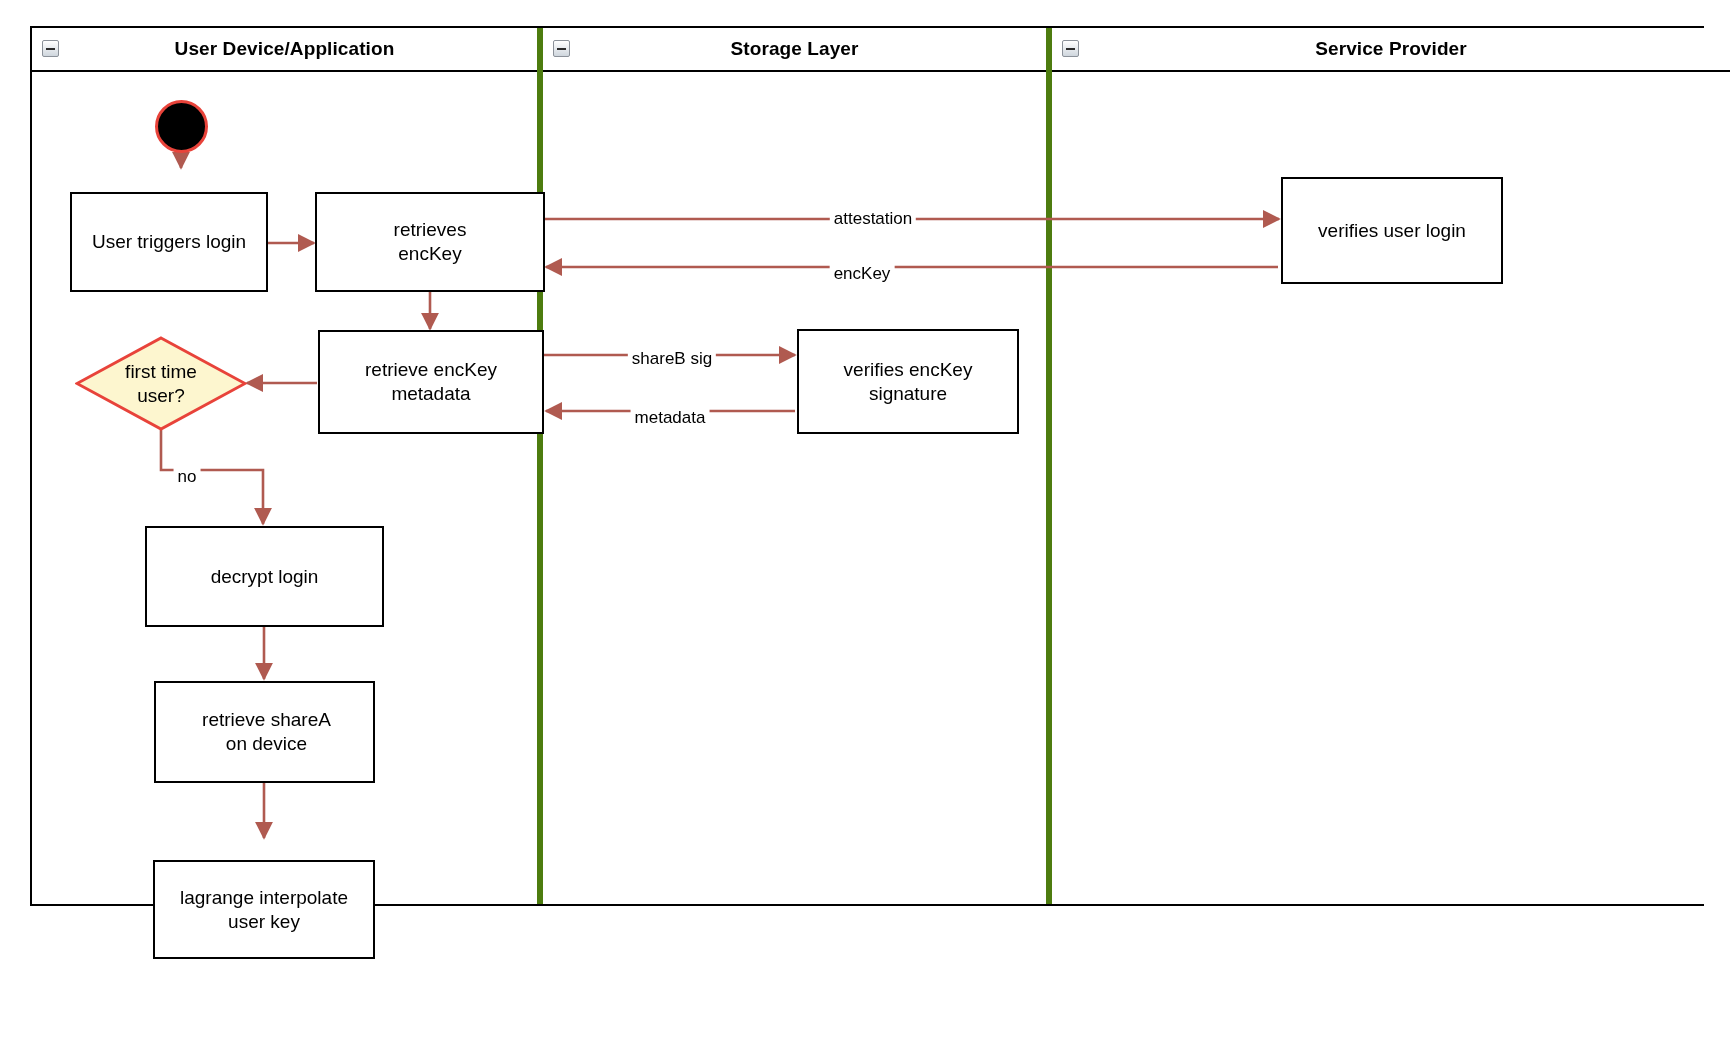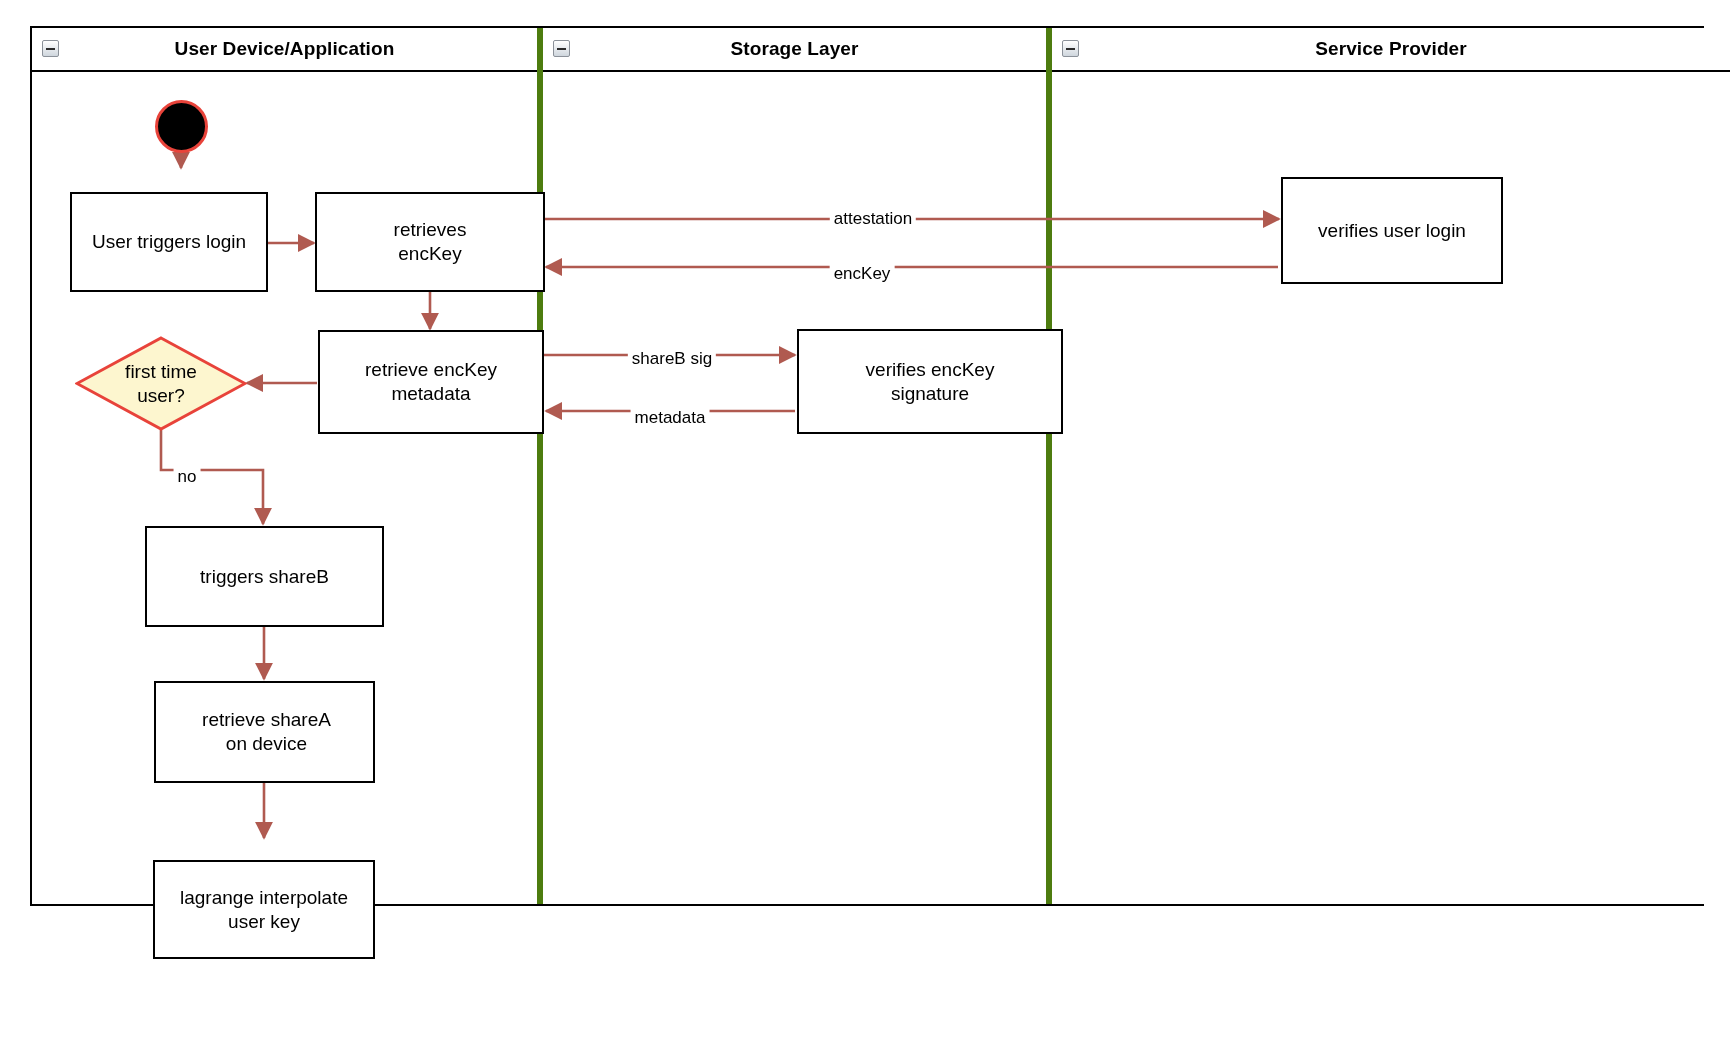--- a/index.html
+++ b/index.html
@@ -180,26 +180,26 @@
 metadata</div>
 
   <div class="decision" style="left:75px;top:336px;">
     <svg class="dia" viewBox="0 0 172 95" xmlns="http://www.w3.org/2000/svg" preserveAspectRatio="none">
       <polygon points="86,2 170,47.5 86,93 2,47.5" fill="#fdf6cf" stroke="#e8433a" stroke-width="3"></polygon>
     </svg>
     <div class="dlabel">first time
 user?</div>
   </div>
 
-  <div class="node" style="left:145px;top:526px;width:239px;height:101px;">triggers shareB</div>
+  <div class="node" style="left:145px;top:526px;width:239px;height:101px;">decrypt login</div>
 
   <div class="node" style="left:154px;top:681px;width:221px;height:102px;padding-left:10px;">retrieve shareA
 on device</div>
 
   <div class="node" style="left:153px;top:860px;width:222px;height:99px;">lagrange interpolate
 user key</div>
 
-  <div class="node" style="left:797px;top:329px;width:266px;height:105px;">verifies encKey
+  <div class="node" style="left:797px;top:329px;width:222px;height:105px;">verifies encKey
 signature</div>
 
   <div class="node" style="left:1281px;top:177px;width:222px;height:107px;">verifies user login</div>
 
 </div>
 
 </body></html>

